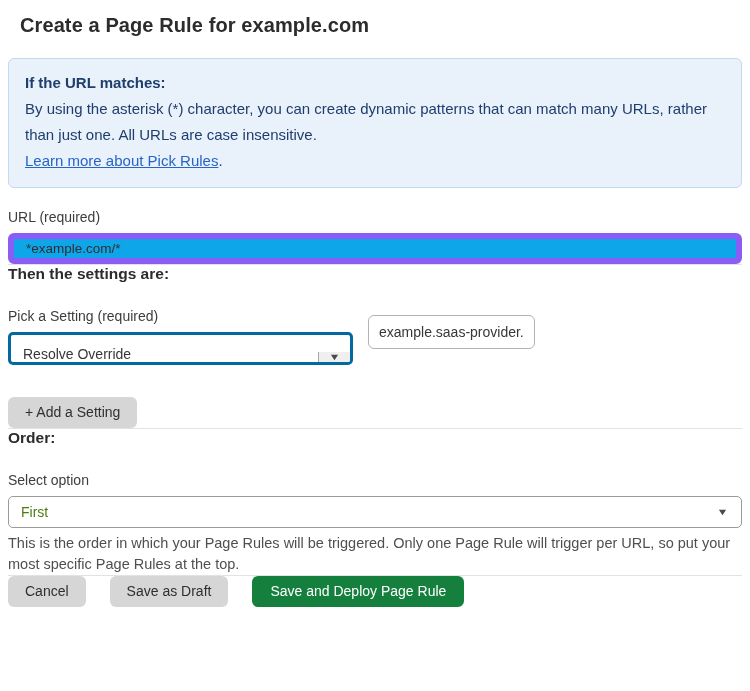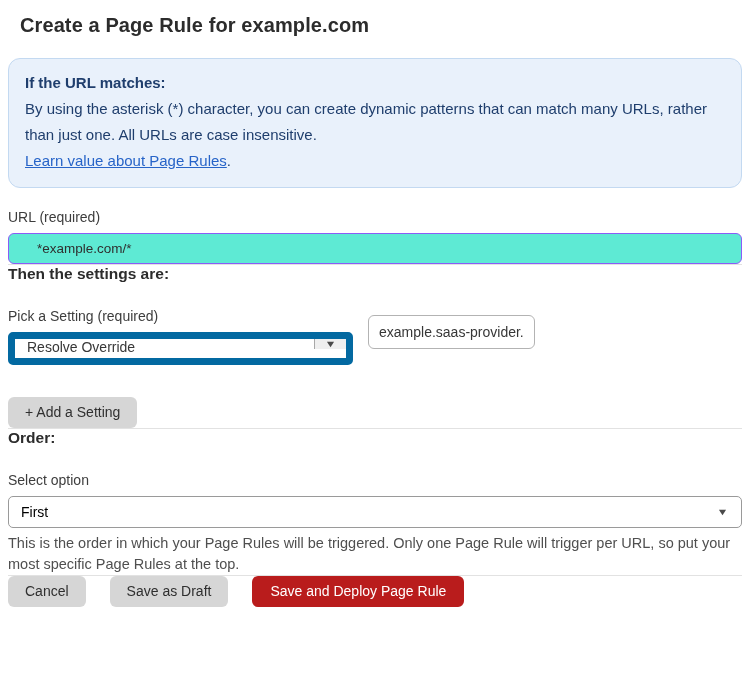--- a/index.html
+++ b/index.html
@@ -16,21 +16,21 @@
     font-size: 20px;
     font-weight: bold;
     color: #2c2c2c;
     margin: 2px 0 21px 12px;
     letter-spacing: .1px;
   }
   
   .info-box {
     background: #e9f1fb;
     border: 1px solid #c3d9f1;
-    border-radius: 12px;
+    border-radius: 6px;
     padding: 11px 16px 13px 16px;
     margin-bottom: 21px;
     font-size: 15px;
     color: #1f3e6d;
     line-height: 26px;
   }
   .info-heading { font-weight: bold; }
   .info-link-line a {
     color: #2764c8;
     text-decoration: underline;
@@ -41,24 +41,24 @@
     display: block;
     font-size: 14px;
     color: #3d3d3d;
     margin-bottom: 8px;
   }
   
   .url-input {
     display: block;
     width: 100%;
     height: 31px;
-    background: #5eead4;
-    border: 1px solid #8b5cf6;
-    border-radius: 6px;
-    padding: 0 28px;
+    background: #0ea5e9;
+    border: 6px solid #8b5cf6;
+    border-radius: 6px;
+    padding: 0 12px;
     font-size: 13.5px;
     color: #2f2f2f;
     font-family: inherit;
     outline: none;
   }
   hr.divider {
     border: none;
     border-top: 1px solid #e2e2e2;
     margin: 0;
   }
@@ -71,25 +71,25 @@
     color: #2c2c2c;
     margin-bottom: 25px;
   }
   
   .settings-row { display: flex; align-items: flex-start; }
   .settings-col-1 { width: 345px; margin-right: 15px; }
   .settings-col-2 { margin-top: 7px; }
   
   .setting-select {
     display: flex;
-    align-items: flex-start;
+    align-items: flex-end;
     width: 345px;
     height: 33px;
     background: #ffffff;
-    border: 7px solid #0369a1;
+    border: 3px solid #0369a1;
     border-radius: 5px;
     cursor: pointer;
     overflow: hidden;
   }
   .setting-select .select-text {
     flex: 1;
     display: flex;
     align-items: center;
     padding-left: 12px;
     font-size: 14px;
@@ -131,39 +131,39 @@
     font-size: 14px;
     font-family: inherit;
     cursor: pointer;
     line-height: 31px;
     padding: 0 17px;
     color: #2f2f2f;
     background: #d6d6d6;
   }
   .btn-add { margin-top: 32px; }
   .btn-primary {
-    background: #b91c1c;
+    background: #15803d;
     color: #ffffff;
     padding: 0 18px;
   }
   
   .order-heading { }
   .order-select {
     display: flex;
     align-items: center;
     width: 100%;
     height: 32px;
     background: #ffffff;
     border: 1px solid #9a9a9a;
     border-radius: 5px;
     cursor: pointer;
     padding: 0 14px 0 12px;
     justify-content: space-between;
   }
-  .order-select .select-text { font-size: 14px; color: #000000; }
+  .order-select .select-text { font-size: 14px; color: #4d7c0f; }
   .help-text {
     margin-top: 5px;
     font-size: 14.5px;
     color: #4f4f4f;
     line-height: 21px;
     max-width: 725px;
   }
   .actions { display: flex; gap: 14px; }
   .actions .btn + .btn { margin-left: 10px; }
   .actions .btn-primary { margin-left: 15px; }
@@ -171,21 +171,21 @@
 </head>
 <body>
 
 
 
 <h1 class="page-title">Create a Page Rule for example.com</h1>
 
 <div class="info-box">
   <div class="info-heading">If the URL matches:</div>
   <div class="info-body">By using the asterisk (*) character, you can create dynamic patterns that can match many URLs, rather than just one. All URLs are case insensitive.</div>
-  <div class="info-link-line"><a>Learn value about Page Rules</a><span>.</span></div>
+  <div class="info-link-line"><a>Learn more about Pick Rules</a><span>.</span></div>
 </div>
 
 <label class="field-label">URL (required)</label>
 <input class="url-input" type="text" value="*example.com/*" style="">
 
 <hr class="divider divider-1">
 
 <h2 class="section-heading">Then the settings are:</h2>
 
 <div class="settings-row">

